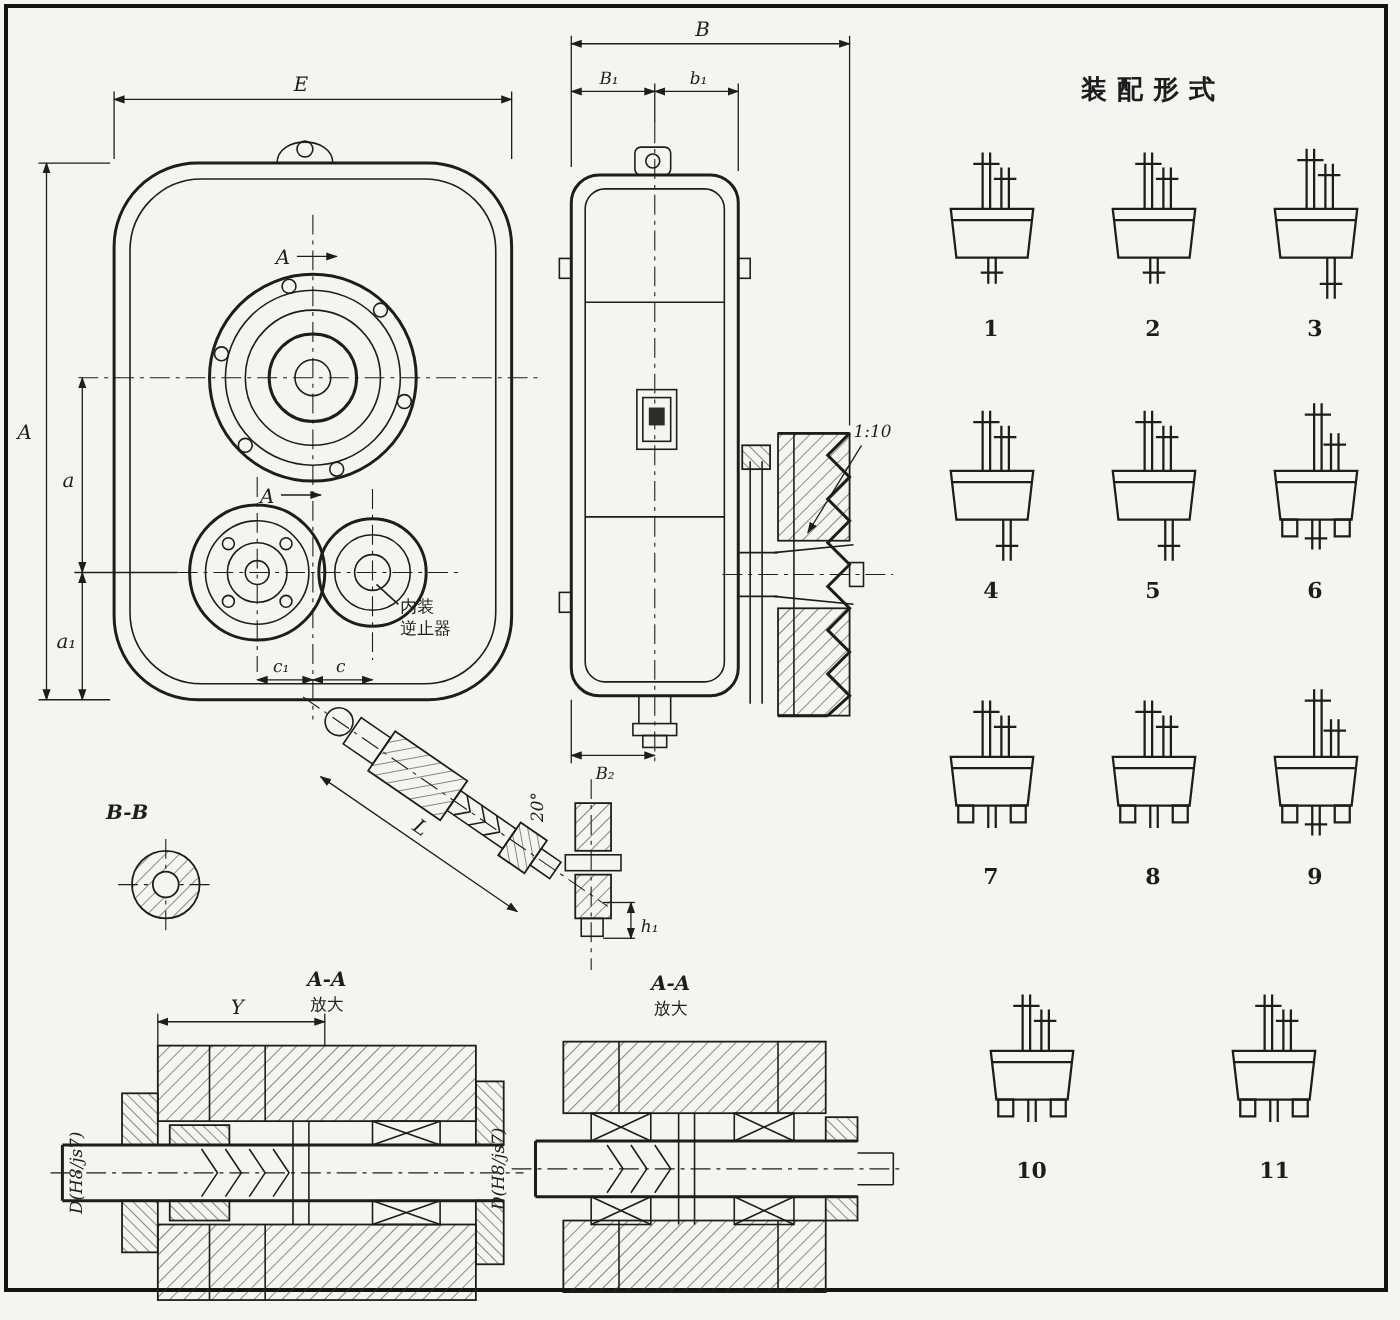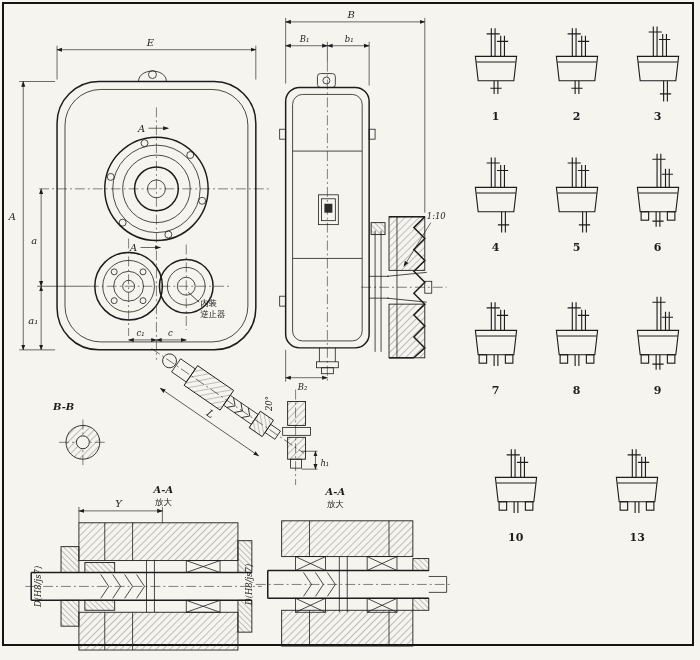--- a/index.html
+++ b/index.html
@@ -359,20 +359,21 @@
     <line x1="340" y1="558" x2="340" y2="614" class="s1"></line>
     <line x1="348" y1="558" x2="348" y2="614" class="s1"></line>
     <rect x="414" y="560" width="16" height="12" fill="url(#h2)" class="sh"></rect>
     <rect x="414" y="600" width="16" height="12" fill="url(#h2)" class="sh"></rect>
 
     <text transform="rotate(-90 252 586)" x="252" y="586" text-anchor="middle" class="sm">D(H8/js7)</text>
   </g>
 </svg>
 
 <div class="panel">
+  <div class="panel-title">装配形式</div>
 
   <div class="cfg-row r1">
     <div class="cfg-cell">
       <svg class="cfg-svg" viewBox="0 0 64 92">
           <use href="#cfg-a" class="cfguse"></use>
         </svg>
       <div class="cfg-num">1</div>
     </div>
     <div class="cfg-cell">
       <svg class="cfg-svg" viewBox="0 0 64 92">
@@ -434,16 +435,16 @@
     <div class="cfg-cell">
       <svg class="cfg-svg" viewBox="0 0 64 92">
           <use href="#cfg-c" class="cfguse"></use>
         </svg>
       <div class="cfg-num">10</div>
     </div>
     <div class="cfg-cell">
       <svg class="cfg-svg" viewBox="0 0 64 92">
           <use href="#cfg-c" class="cfguse"></use>
         </svg>
-      <div class="cfg-num">13</div>
+      <div class="cfg-num">11</div>
     </div>
   </div>
 </div>
 
 </body></html>

